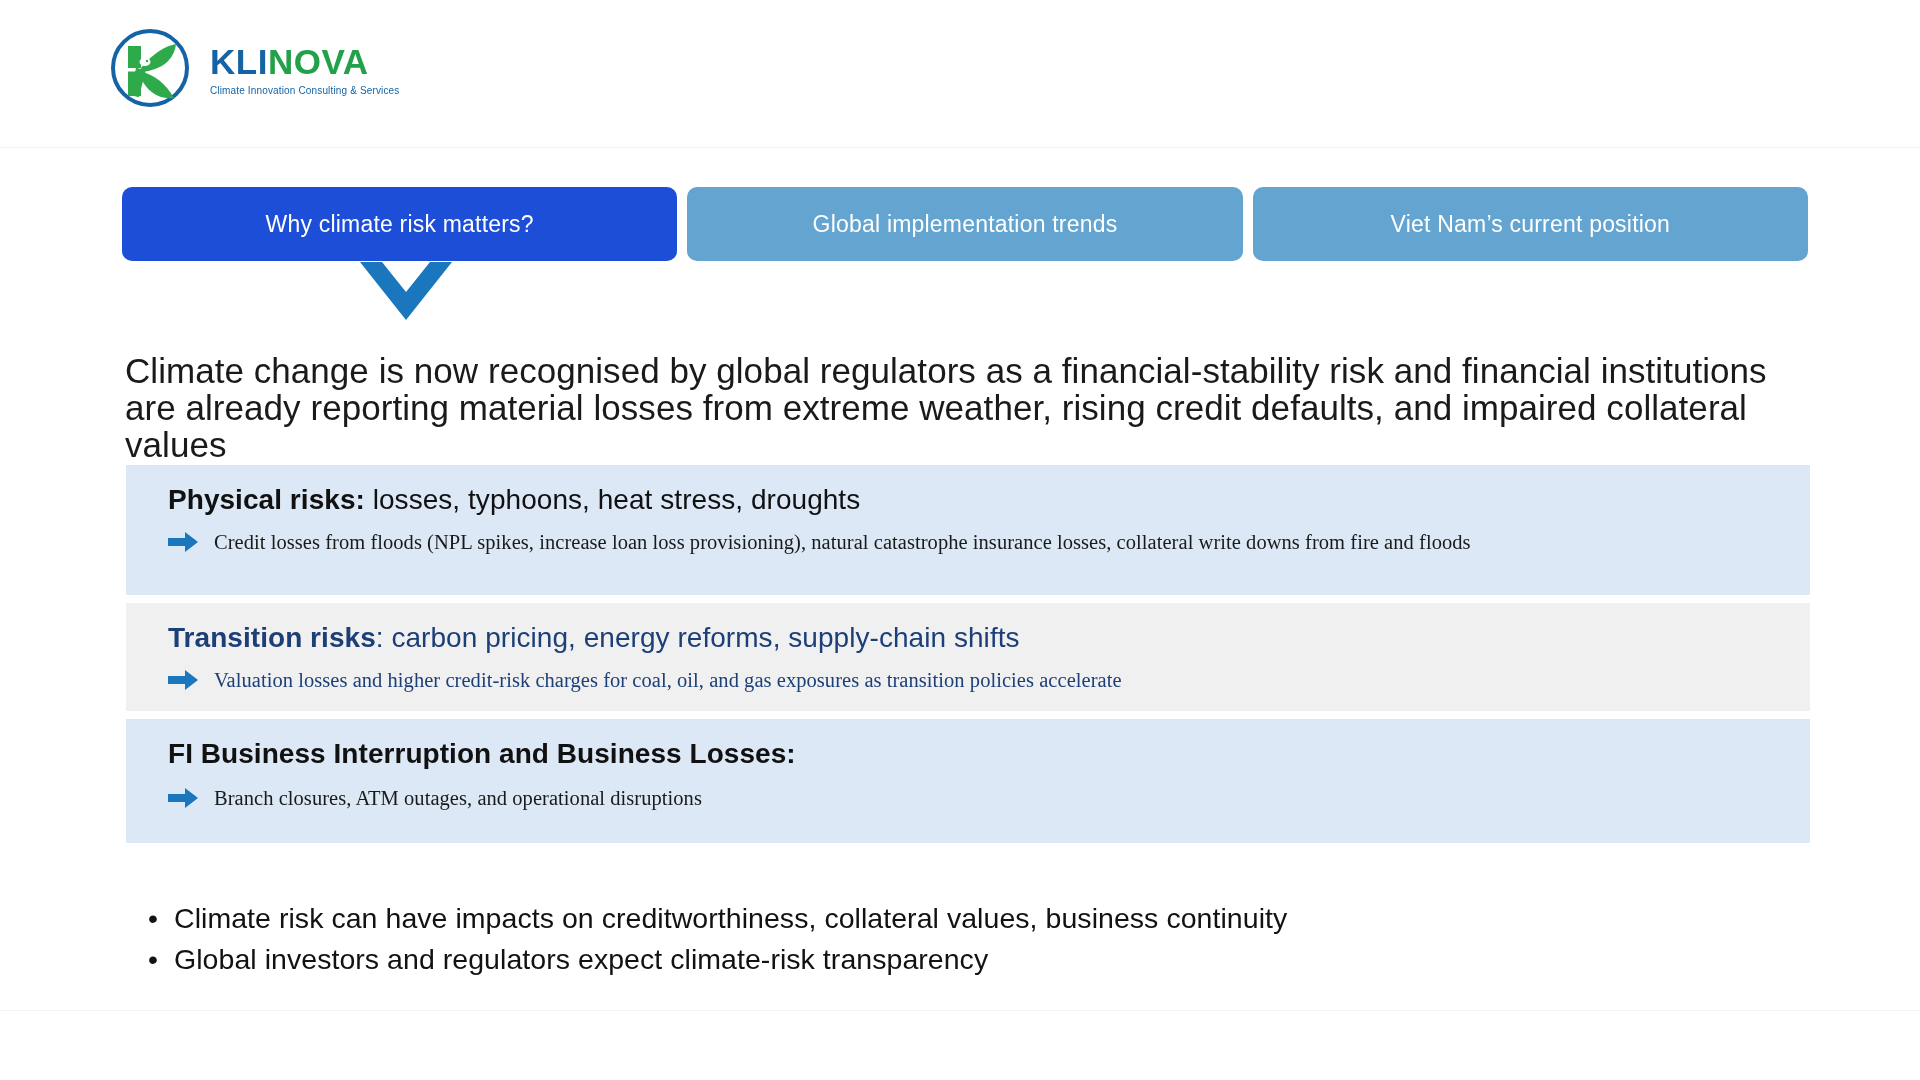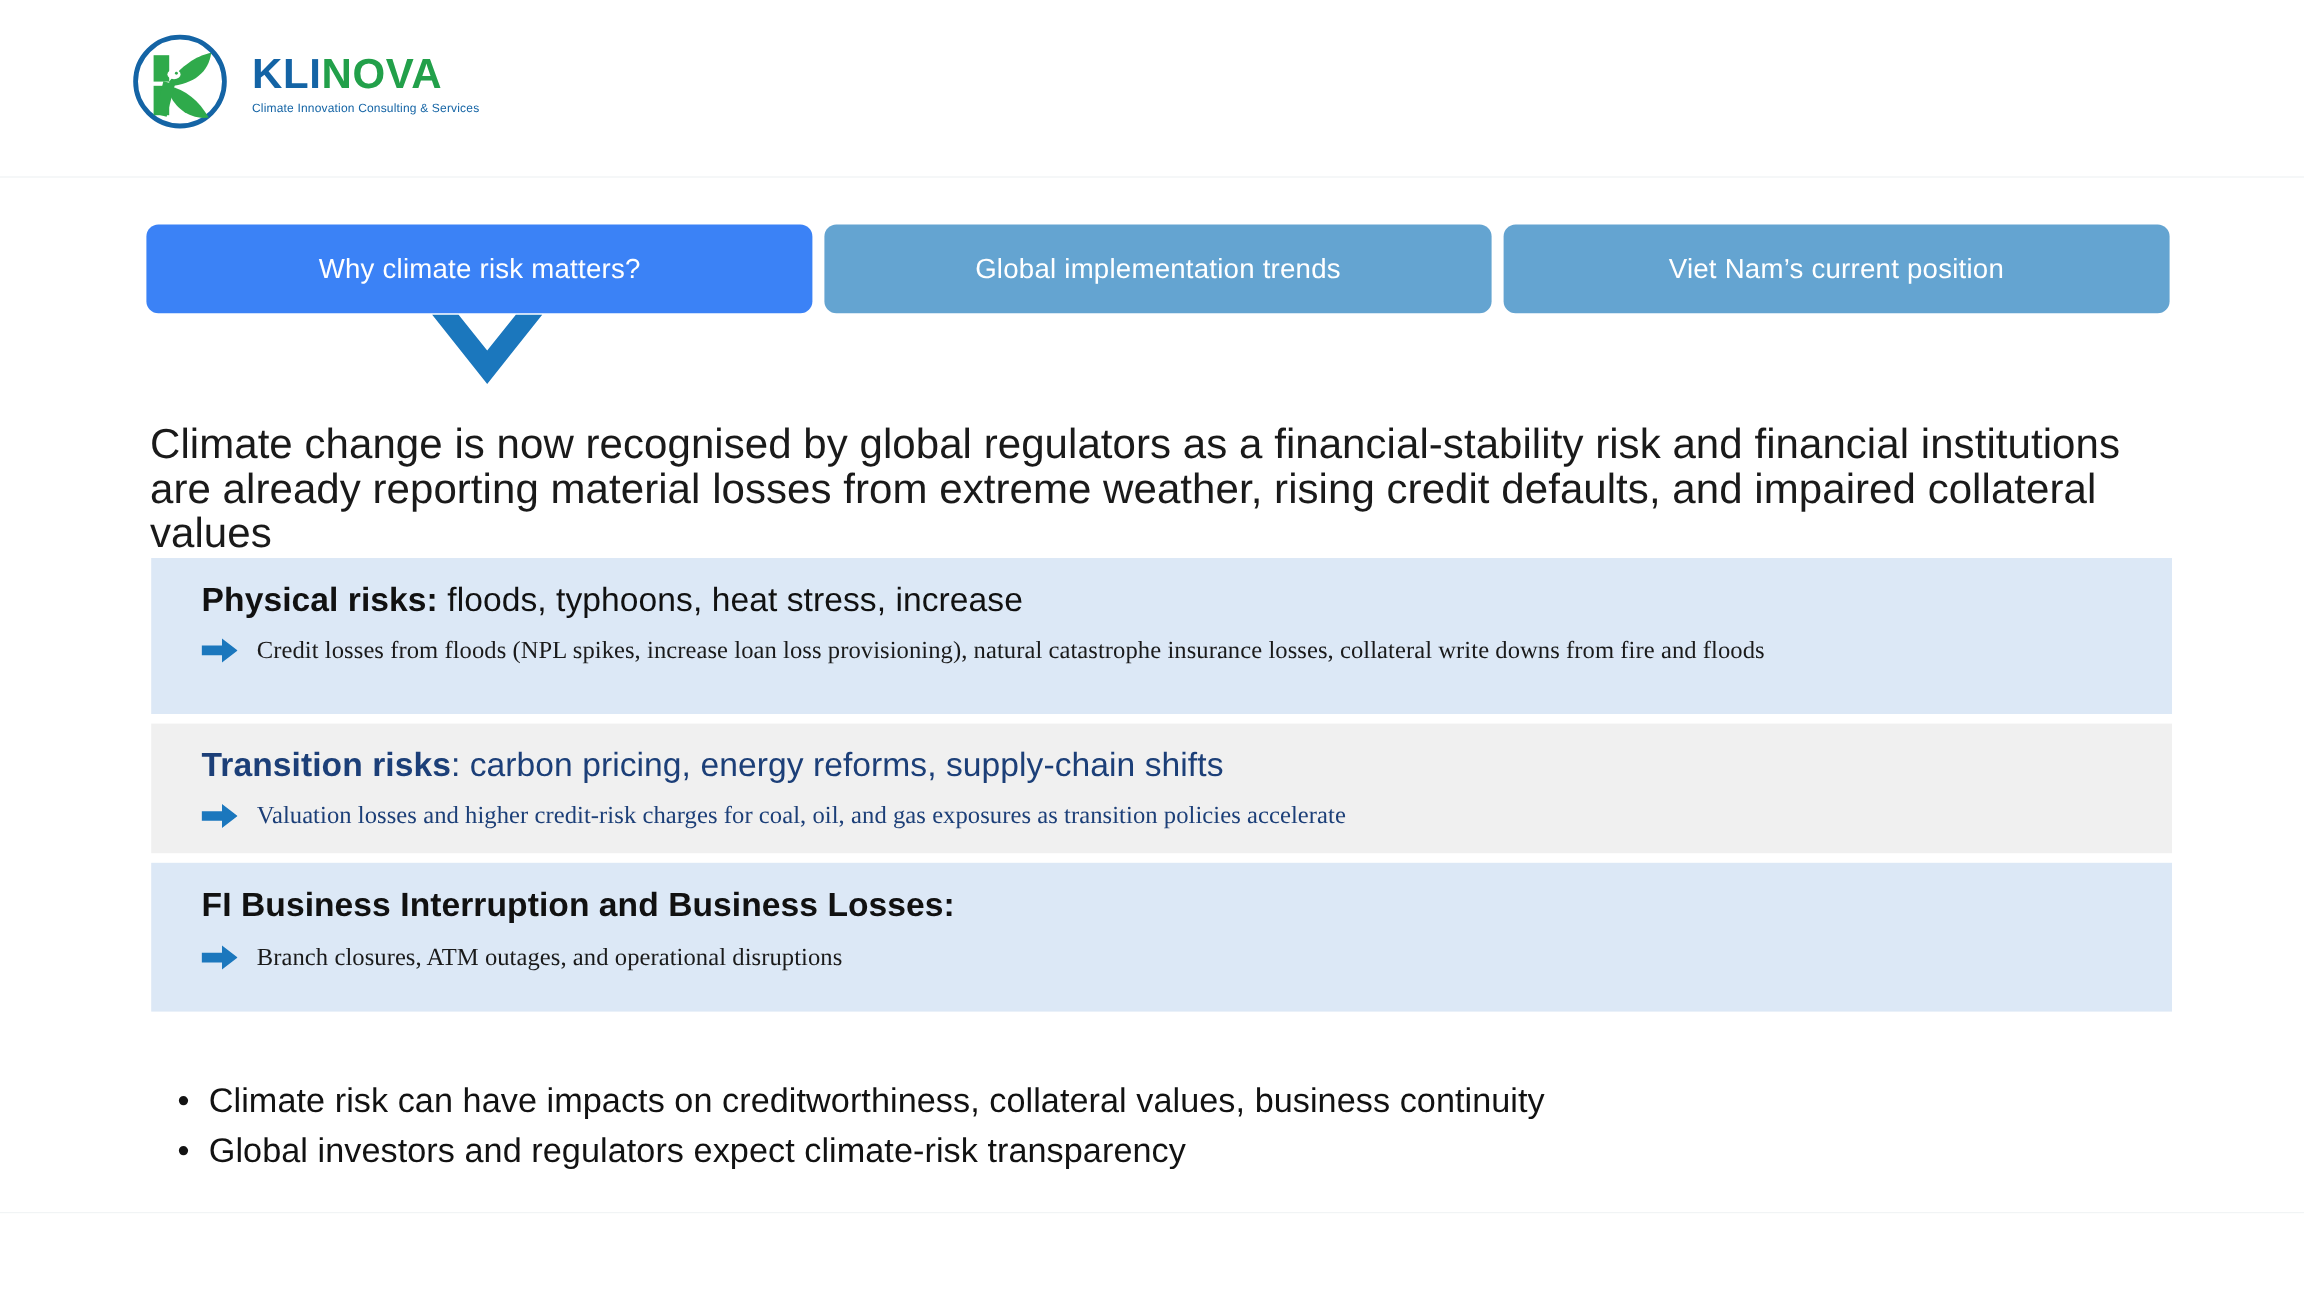--- a/index.html
+++ b/index.html
@@ -94,21 +94,21 @@
     display: flex;
     align-items: center;
     justify-content: center;
     color: #ffffff;
     font-size: 23px;
     font-weight: normal;
     letter-spacing: 0.2px;
     box-sizing: border-box;
     user-select: none;
   }
-  .tab.active { background: #3b82f6; }
+  .tab.active { background: #1d4ed8; }
   .tab.inactive { background: #64a4d1; }
 
   .chevron {
     position: absolute;
     left: 360px;
     top: 262px;
     width: 0;
     height: 0;
   }
   .chevron svg { display: block; }
@@ -256,21 +256,21 @@
       <path d="M0 0 L46 58 L92 0 L70 0 L46 30 L22 0 Z" fill="#1b77bd"></path>
     </svg>
   </div>
 
   <div class="intro">Climate change is now recognised by global regulators as a financial-stability risk and financial institutions are already reporting material losses from extreme weather, rising credit defaults, and impaired collateral values</div>
 
   <div class="cards">
 
     <div class="card blue c1">
       <div class="card-title dark">
-        <span class="lead">Physical risks:</span><span> floods, typhoons, heat stress, increase</span>
+        <span class="lead">Physical risks:</span><span> losses, typhoons, heat stress, droughts</span>
       </div>
       <div class="card-bullet dark">
         <span class="arrow-icon">
           <svg width="30" height="22" viewBox="0 0 30 22">
             <path d="M0 7 L17 7 L17 1 L30 11 L17 21 L17 15 L0 15 Z" fill="#1b77bd"></path>
           </svg>
         </span>
         <span class="bullet-text">Credit losses from floods (NPL spikes, increase loan loss provisioning), natural catastrophe insurance losses, collateral write downs from fire and floods</span>
       </div>
     </div>

